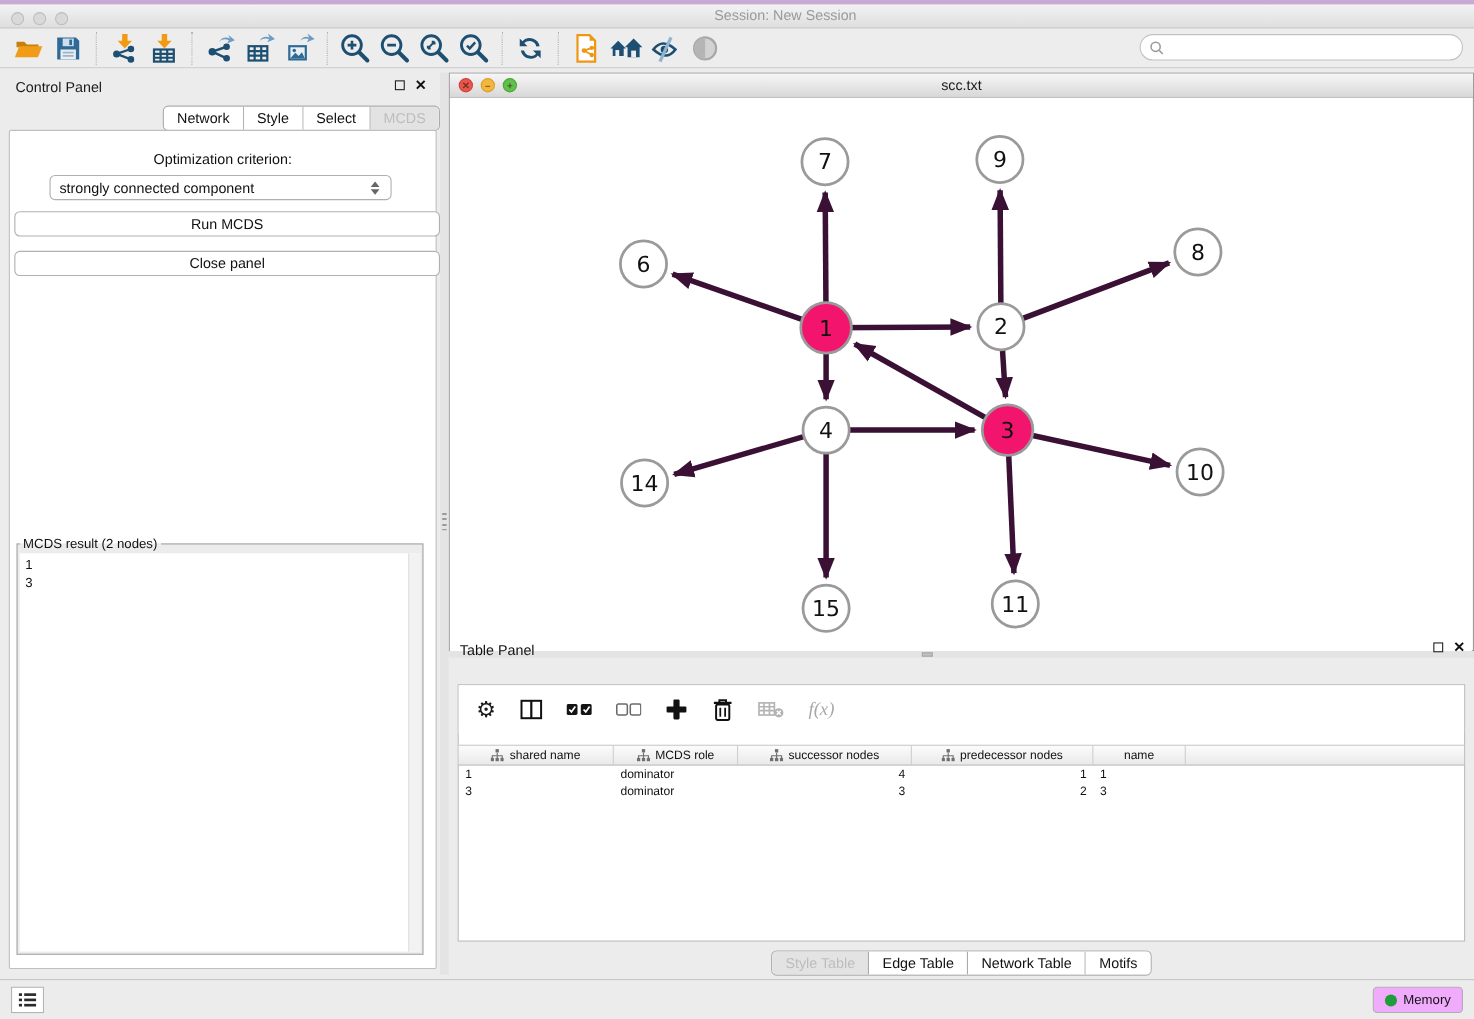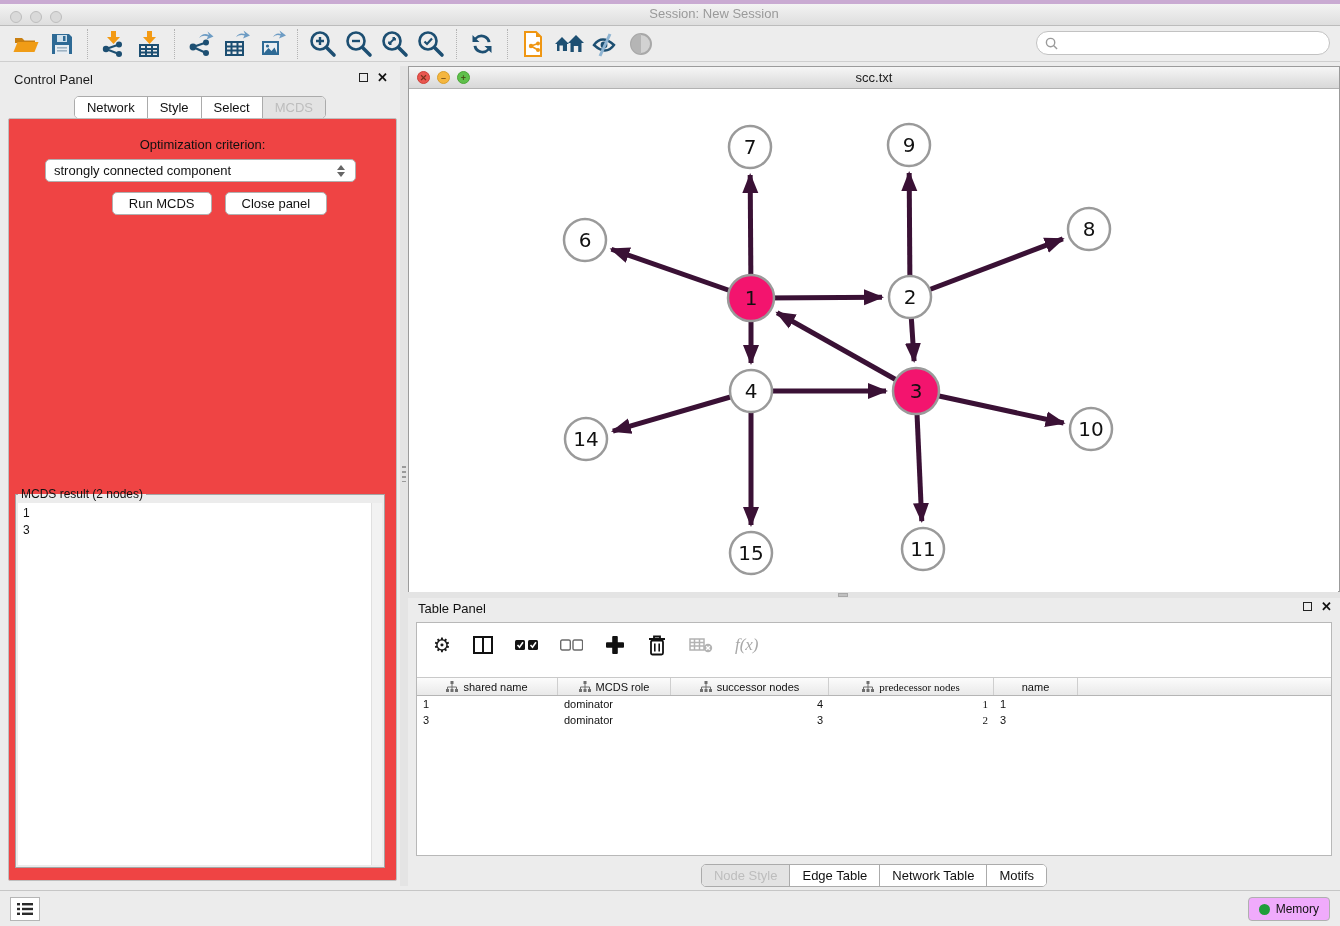--- a/index.html
+++ b/index.html
@@ -24,36 +24,36 @@
   .tb-sep { width:0; height:30px; border-left:1px dotted #b3b3b3; margin:0 7px; }
   .search-wrap { position:absolute; right:10px; top:5px; width:294px; height:24px;
     background:#fff; border:1px solid #c2c2c2; border-radius:13px; display:flex; align-items:center; padding:0 8px; }
   .search-wrap input { border:none; outline:none; flex:1; font-size:12px; background:transparent; margin-left:5px; }
   
   .cp-header { position:absolute; left:0; top:66px; width:400px; height:26px; }
   .cp-title { position:absolute; left:14px; top:6px; font-size:13px; color:#1a1a1a; }
   .panel-icons { position:absolute; right:12px; top:6px; display:flex; gap:9px; align-items:center; }
   .float-box { width:9px; height:9px; border:1.6px solid #222; background:transparent; }
   .close-x { font-size:13px; font-weight:bold; color:#111; line-height:11px; }
-  .tabs-row { position:absolute; left:0; top:96px; width:400px; display:flex; justify-content:center; }
+  .tabs-row { position:absolute; left:0; top:96px; width:400px; display:flex; justify-content:flex-end; }
   .tab-group { display:flex; border:1px solid #ababab; border-radius:5px; overflow:hidden; background:#fff; }
   .tab { padding:3px 12px; font-size:13px; background:#fff; color:#111; border-right:1px solid #ababab; }
   .tab:last-child { border-right:none; }
   .tab.selected { background:#e3e3e3; color:#bdbdbd; }
   .tabpage { position:absolute; left:8px; top:118px; width:389px; height:763px;
-    background:#ef4444; border:1px solid #bfbfbf; border-radius:2px; }
+    background:#ffffff; border:1px solid #bfbfbf; border-radius:2px; }
   .opt-label { position:absolute; left:0; top:18px; width:100%; text-align:center; font-size:13px; }
   .dropdown { position:absolute; left:36px; top:40px; width:311px; height:23px; background:#fff;
     border:1px solid #b0b0b0; border-radius:5px; display:flex; align-items:center; padding:0 8px; font-size:13px; }
   .dropdown .dd-text { flex:1; }
   .dd-arrows { display:flex; flex-direction:column; gap:2px; margin-right:2px; }
   .dd-arrows i { display:block; width:0; height:0; border-left:4px solid transparent; border-right:4px solid transparent; }
   .dd-up { border-bottom:5px solid #666; }
   .dd-down { border-top:5px solid #666; }
-  .btn-row { position:absolute; left:17px; top:73px; width:100%; display:flex; justify-content:center; gap:13px; }
+  .btn-row { position:absolute; left:4px; top:73px; width:100%; display:flex; justify-content:center; gap:13px;flex-direction:column; }
   .push-btn { background:#fff; border:1px solid #b0b0b0; border-radius:5px; height:23px;
     padding:0 16px; font-size:13px; font-family:"Liberation Sans",sans-serif; color:#111; }
   .result-fieldset { position:absolute; left:6px; top:368px; width:370px; height:381px;
     border:1px solid #a5a5a5; margin:0; padding:2px; background:#ececec; }
   .result-fieldset legend { font-size:12px; padding:0 3px; color:#111; }
   .result-area { position:relative; width:100%; height:100%; background:#fff; }
   .result-text { position:absolute; left:5px; top:2px; font-size:12px; line-height:17px; white-space:pre; }
   .result-scroll { position:absolute; right:0; top:0; width:11px; height:100%; background:#f2f2f2; border-left:1px solid #e0e0e0; }
   .v-splitter { position:absolute; left:400px; top:66px; width:8px; height:820px; background:#e4e4e4; }
   .v-knob { position:absolute; left:2px; top:400px; width:4px; height:16px;
@@ -67,39 +67,39 @@
   .nt { width:13px; height:13px; border-radius:50%; font-size:9px; line-height:13px; text-align:center;
     color:rgba(60,30,0,0.65); font-weight:bold; }
   .nt-close { background:#e9564f; border:1px solid #ce4038; }
   .nt-min { background:#f5b63e; border:1px solid #d99f2b; }
   .nt-max { background:#5fc04b; border:1px solid #4aa636; }
   .net-title { position:absolute; left:0; top:3px; width:100%; text-align:center; font-size:13px; color:#1a1a1a; }
   .net-canvas { position:absolute; left:0; top:22px; width:929px; height:503px; background:#fff; }
   .h-splitter { position:absolute; left:408px; top:592px; width:932px; height:6px; background:#e4e4e4; }
   .h-knob { position:absolute; left:430px; top:1px; width:10px; height:4px; background:#c0c0c0; border:1px solid #a8a8a8; }
   
-  .tp-header { position:absolute; left:408px; top:598px; width:932px; height:24px; }
+  .tp-header { position:absolute; left:408px; top:580px; width:932px; height:24px; }
   .tp-title { position:absolute; left:10px; top:3px; font-size:13px; }
   .tp-body { position:absolute; left:416px; top:622px; width:916px; height:234px;
     background:#fff; border:1px solid #b8b8b8; }
   .tp-toolbar { position:absolute; left:0; top:0; width:100%; height:44px; background:#fff;
     display:flex; align-items:center; gap:22px; padding-left:16px; }
   .tp-icon { display:flex; align-items:center; justify-content:center; background:none; border:none; padding:0; }
   .gear-glyph { font-size:20px; color:#1a1a1a; }
   .fx-label { font-family:Liberation Serif, serif; font-style:italic; font-size:17px; color:#a8a8a8; }
   .tbl { position:absolute; left:0; top:54px; width:100%; }
   .tbl-head { display:flex; height:19px; background:linear-gradient(#fcfcfc,#e9e9e9);
     border-top:1px solid #c9c9c9; border-bottom:1px solid #b5b5b5; }
   .th { display:flex; align-items:center; justify-content:center; gap:5px; font-size:11px;
     border-right:1px solid #cfcfcf; color:#111; }
   .tbl-row { display:flex; height:16px; font-size:11px; align-items:center; }
   .td { padding:0 6px; overflow:hidden; white-space:nowrap; }
   .num { text-align:right; }
   
-  .c0 { width:141px; } .c1 { width:113px; } .c2 { width:158px; } .c3 { width:165px;font-family:Liberation Serif, serif; } .c4 { width:84px; } .c5 { flex:1; border-right:none; }
+  .c0 { width:141px; } .c1 { width:113px; } .c2 { width:158px; } .c3 { width:165px; } .c4 { width:84px; } .c5 { flex:1; border-right:none; }
   .tp-tabs { position:absolute; left:408px; top:864px; width:932px; display:flex; justify-content:center; }
   .status-bar { position:absolute; left:0; top:890px; width:1340px; height:36px;
     background:#ececec; border-top:1px solid #c6c6c6; }
   .list-btn { position:absolute; left:10px; top:6px; width:30px; height:24px; background:#fff;
     border:1px solid #b5b5b5; display:flex; align-items:center; justify-content:center; }
   .memory-btn { position:absolute; right:10px; top:6px; height:24px; background:#f0abfc;
     border:1px solid #b0b0b0; border-radius:4px; display:flex; align-items:center; gap:6px;
     padding:0 10px; font-size:12px; color:#111; }
   .mem-dot { width:11px; height:11px; border-radius:50%; background:#1f9d3a; }
   svg { display:block; }
@@ -485,21 +485,21 @@
       <div class="td c1">dominator</div>
       <div class="td c2 num">3</div>
       <div class="td c3 num">2</div>
       <div class="td c4">3</div>
       <div class="td c5"></div>
     </div>
   </div>
 </div>
 <div class="tp-tabs">
   <div class="tab-group">
-    <span class="tab selected">Node Style</span>
+    <span class="tab selected">Style Table</span>
     <span class="tab">Edge Table</span>
     <span class="tab">Network Table</span>
     <span class="tab">Motifs</span>
   </div>
 </div>
 
 <div class="status-bar">
   <button class="list-btn">
     <svg width="16" height="14" viewBox="0 0 16 14">
       <g fill="#2a2a2a">

